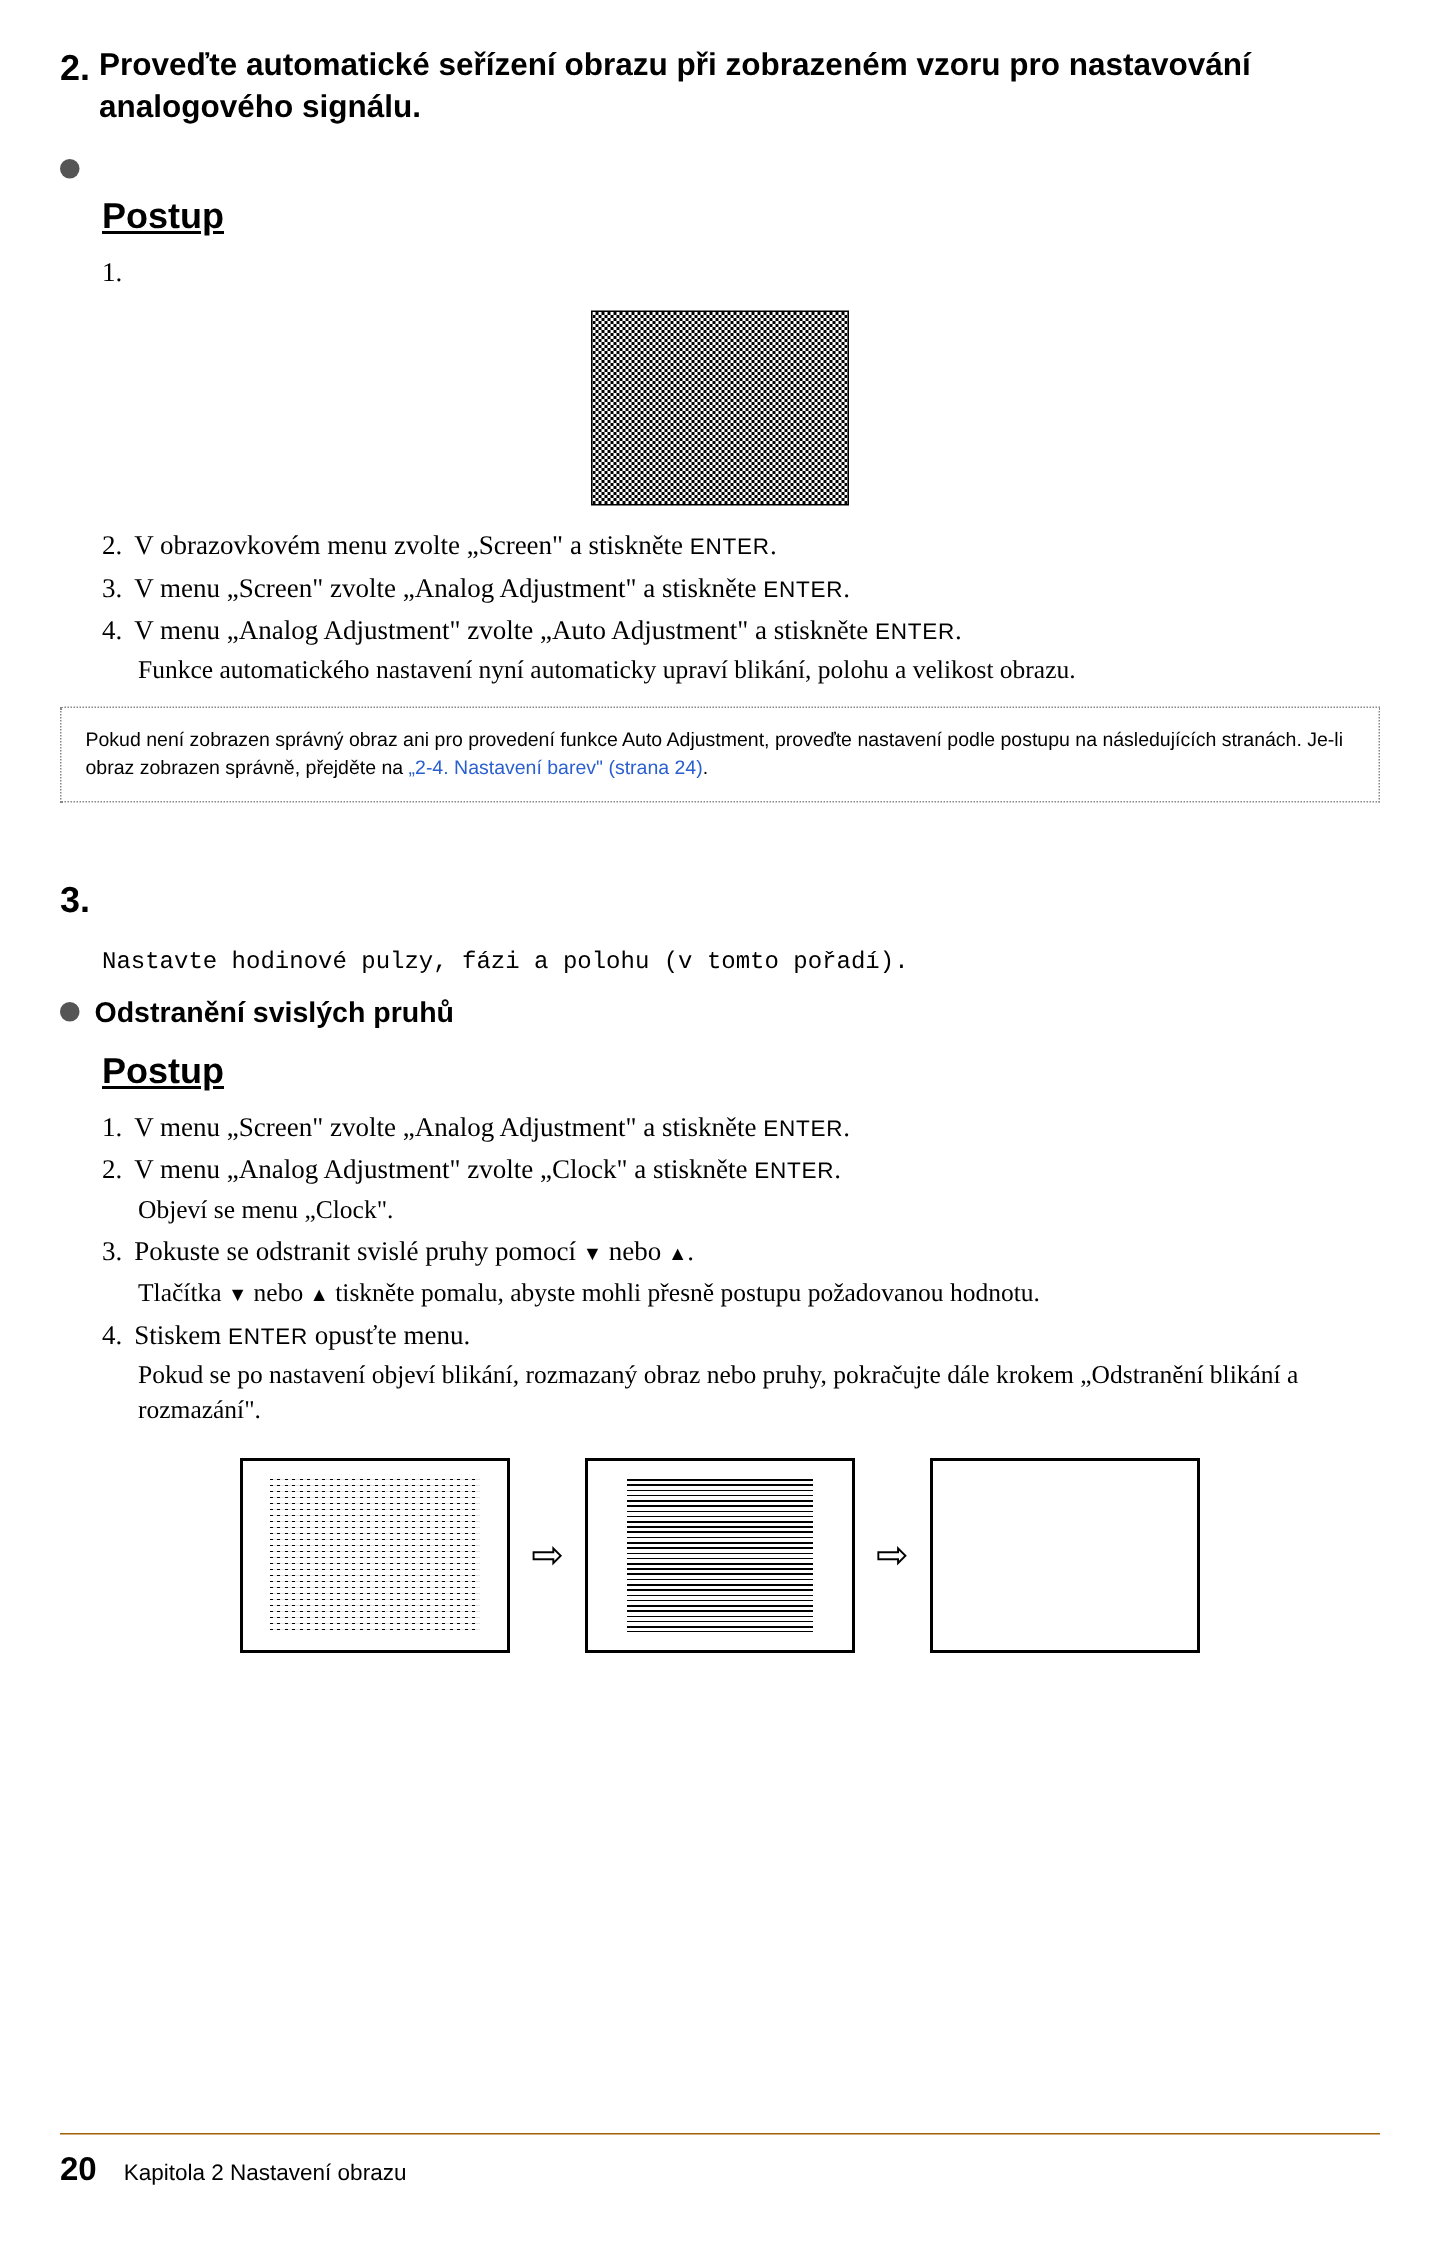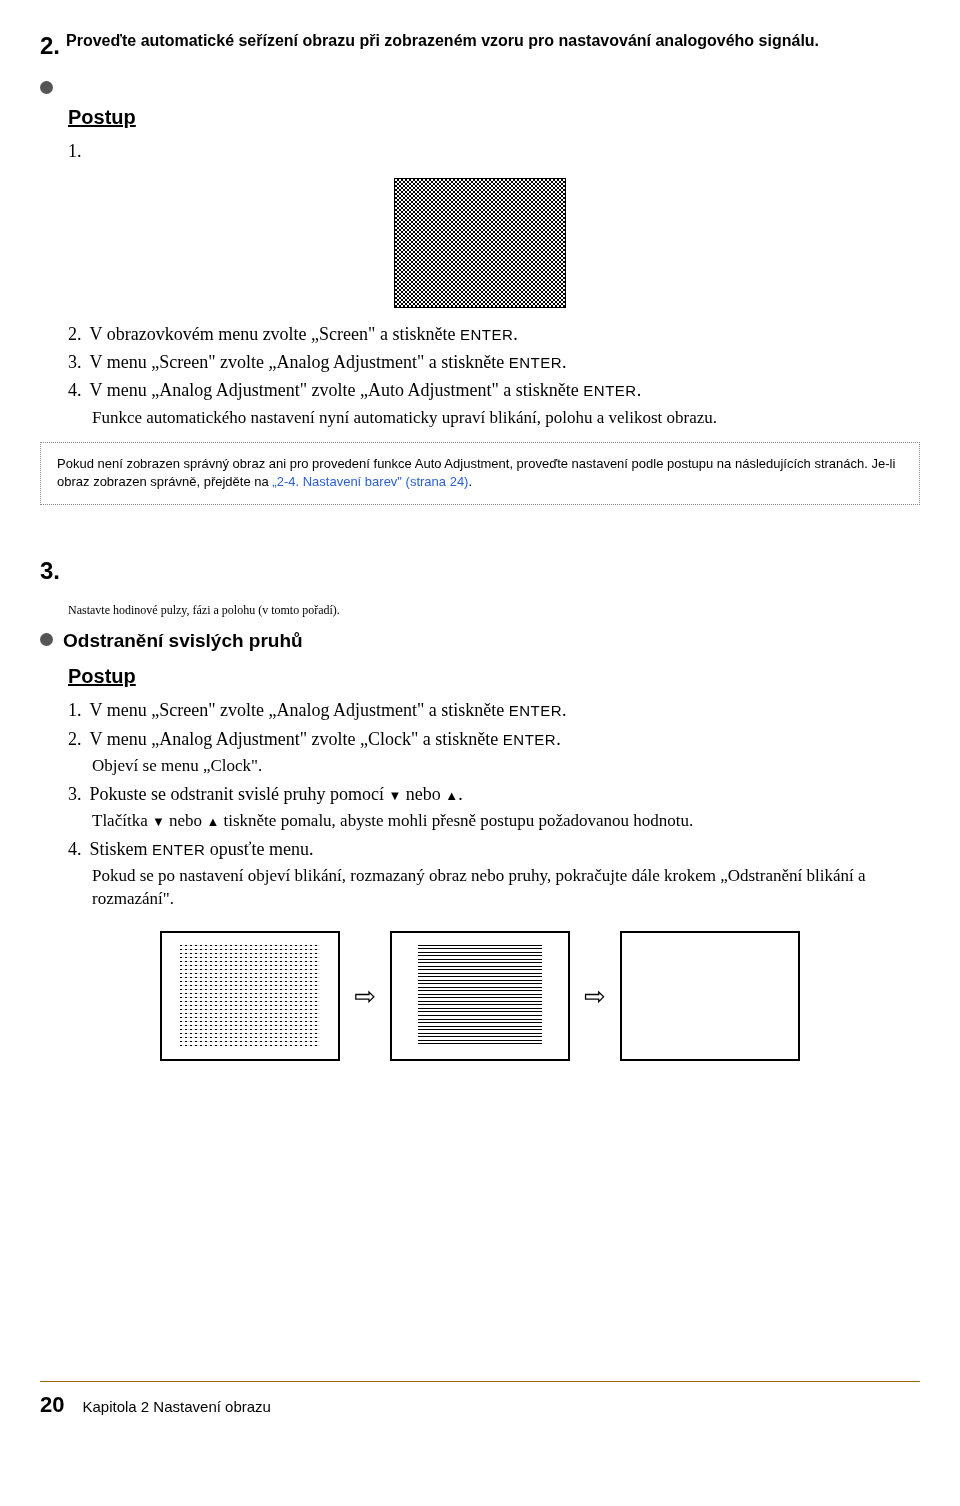--- a/index.html
+++ b/index.html
@@ -11,21 +11,21 @@
     width: 880px;
     line-height: 1.35;
   }
   .section-num {
     font-size: 24px;
     font-weight: bold;
     display: inline-block;
     vertical-align: top;
   }
   .section-title {
-    font-size: 16px;
+    font-size: 21px;
     font-weight: bold;
     display: inline;
   }
   .section-block {
     margin-bottom: 14px;
   }
   .section-title-wrap {
     display: flex;
     align-items: flex-start;
     gap: 6px;
@@ -46,21 +46,21 @@
     margin-top: 5px;
     flex-shrink: 0;
   }
   .bullet-text {
     font-size: 19px;
     font-weight: bold;
   }
   .postup {
     font-weight: bold;
     text-decoration: underline;
-    font-size: 20px;
+    font-size: 24px;
     margin: 10px 0 8px 28px;
   }
   .step {
     margin-left: 28px;
     margin-bottom: 4px;
     font-family: "Times New Roman", Times, serif;
     font-size: 18px;
     display: flex;
     gap: 8px;
   }
@@ -129,22 +129,22 @@
     top: 12px; left: 26px; right: 26px; bottom: 12px;
     background: repeating-linear-gradient(to bottom, #000 0 1px, transparent 1px 3.5px);
   }
   .arrow-big {
     font-size: 26px;
     color: #000;
   }
   .tri-down::before { content: "▼"; font-size: 13px; }
   .tri-up::before { content: "▲"; font-size: 13px; }
   .sub-text {
-    font-family: Liberation Serif, serif;
-    font-size: 12px;
+    font-family: Liberation Mono, monospace;
+    font-size: 16px;
     margin-left: 28px;
     margin-top: 4px;
     margin-bottom: 10px;
   }
   .footer {
     border-top: 1px solid #a16207;
     margin-top: 320px;
     padding-top: 8px;
     font-size: 15px;
     display: flex;

